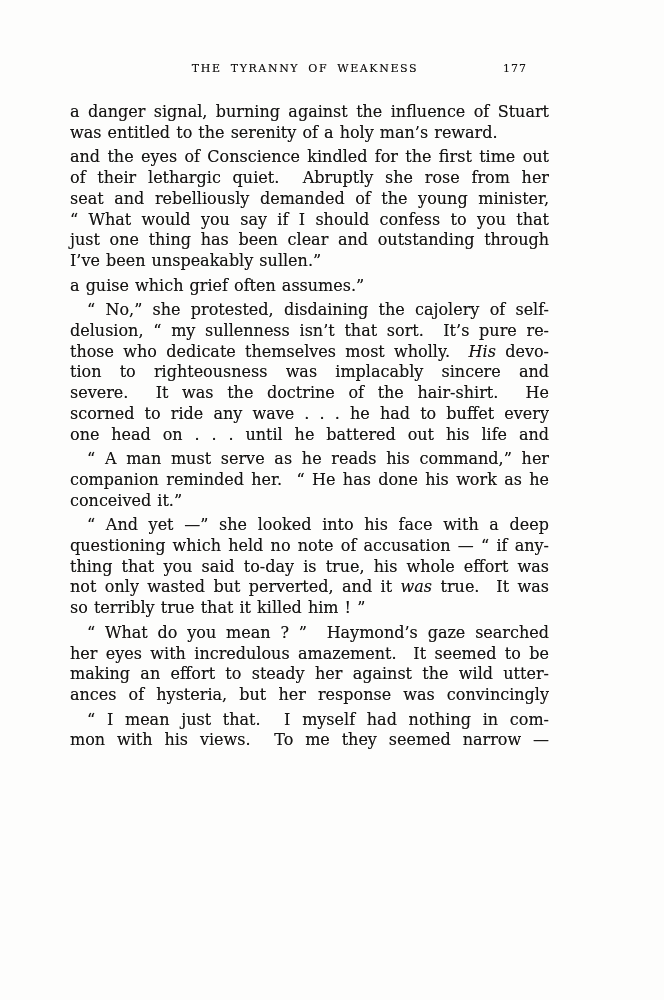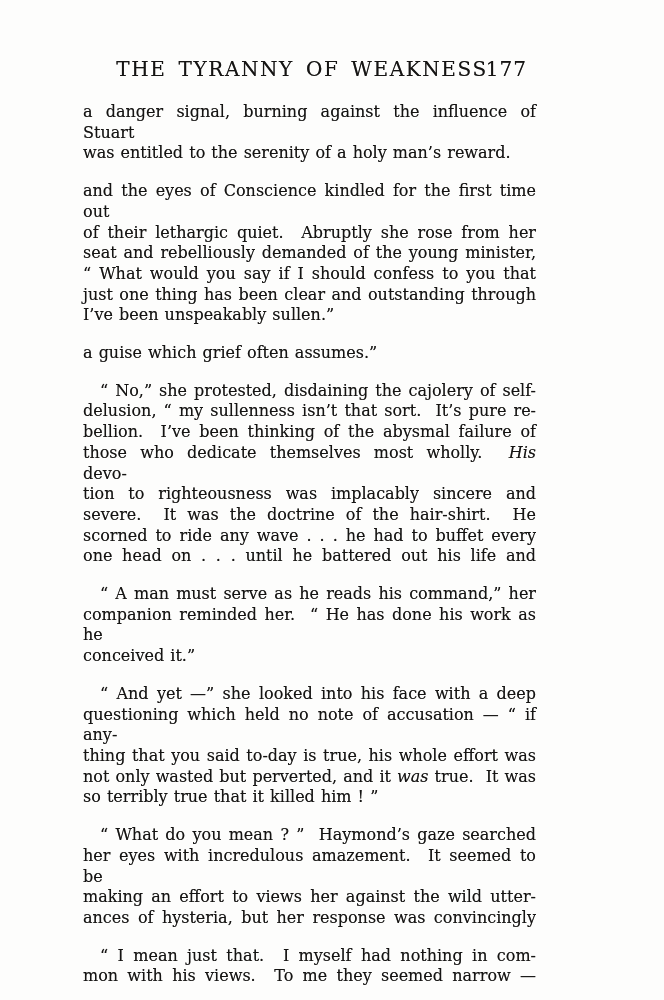--- a/index.html
+++ b/index.html
@@ -19,21 +19,21 @@
   .content {
     position: absolute;
     left: 66px;
     top: 58px;
     width: 487px;
   }
   .running-head {
     position: relative;
     height: 22px;
     margin-bottom: 22px;
-    font-size: 20px;
+    font-size: 11px;
     line-height: 22px;
     text-shadow: 0 0 0.5px rgba(20,19,18,0.55);
   }
   .running-head .head-title {
     position: absolute;
     left: 50%;
     transform: translateX(-52%);
     white-space: nowrap;
     letter-spacing: 1.6px;
     word-spacing: 4px;
@@ -41,21 +41,21 @@
   .running-head .head-page-number {
     position: absolute;
     right: 26px;
     letter-spacing: 1px;
   }
   .body-text {
     font-size: 16px;
     line-height: 20.7px;
     text-shadow: 0 0 0.45px rgba(20,19,18,0.5);
   }
-  .para { margin: 17px; }
+  .para { margin: 4px; }
   .line {
     text-align: justify;
     text-align-last: justify;
     word-spacing: 1px;
   }
   .line.lastline { text-align-last: left; }
   .line.indent { text-indent: 17px; }
   .it { font-style: italic; }
 </style>
 </head>
@@ -79,21 +79,20 @@
           <div class="line"><span>“ What would you say if I should confess to you that</span></div>
           <div class="line"><span>just one thing has been clear and outstanding through</span></div>
           <div class="line lastline"><span>I’ve been unspeakably sullen.”</span></div>
         </div>
         <div class="para">
           <div class="line lastline"><span>a guise which grief often assumes.”</span></div>
         </div>
         <div class="para">
           <div class="line indent"><span>“ No,” she protested, disdaining the cajolery of self-</span></div>
           <div class="line"><span>delusion, “ my sullenness isn’t that sort.&nbsp; It’s pure re-</span></div>
-          <div class="line"><span>bellion.&nbsp; I’ve been thinking of the abysmal failure of</span></div>
           <div class="line"><span>those who dedicate themselves most wholly.&nbsp; </span><span class="it">His</span><span> devo-</span></div>
           <div class="line"><span>tion to righteousness was implacably sincere and</span></div>
           <div class="line"><span>severe.&nbsp; It was the doctrine of the hair-shirt.&nbsp; He</span></div>
           <div class="line"><span>scorned to ride any wave .&nbsp;.&nbsp;. he had to buffet every</span></div>
           <div class="line"><span>one head on .&nbsp;.&nbsp;. until he battered out his life and</span></div>
         </div>
         <div class="para">
           <div class="line indent"><span>“ A man must serve as he reads his command,” her</span></div>
           <div class="line"><span>companion reminded her.&nbsp; “ He has done his work as he</span></div>
           <div class="line lastline"><span>conceived it.”</span></div>
@@ -101,21 +100,21 @@
         <div class="para">
           <div class="line indent"><span>“ And yet —” she looked into his face with a deep</span></div>
           <div class="line"><span>questioning which held no note of accusation — “ if any-</span></div>
           <div class="line"><span>thing that you said to-day is true, his whole effort was</span></div>
           <div class="line"><span>not only wasted but perverted, and it </span><span class="it">was</span><span> true.&nbsp; It was</span></div>
           <div class="line lastline"><span>so terribly true that it killed him ! ”</span></div>
         </div>
         <div class="para">
           <div class="line indent"><span>“ What do you mean ? ”&nbsp; Haymond’s gaze searched</span></div>
           <div class="line"><span>her eyes with incredulous amazement.&nbsp; It seemed to be</span></div>
-          <div class="line"><span>making an effort to views her against the wild utter-</span></div>
+          <div class="line"><span>making an effort to steady her against the wild utter-</span></div>
           <div class="line"><span>ances of hysteria, but her response was convincingly</span></div>
         </div>
         <div class="para">
           <div class="line indent"><span>“ I mean just that.&nbsp; I myself had nothing in com-</span></div>
           <div class="line"><span>mon with his views.&nbsp; To me they seemed narrow —</span></div>
         </div>
       </div>
   </div>
 </div>
 

